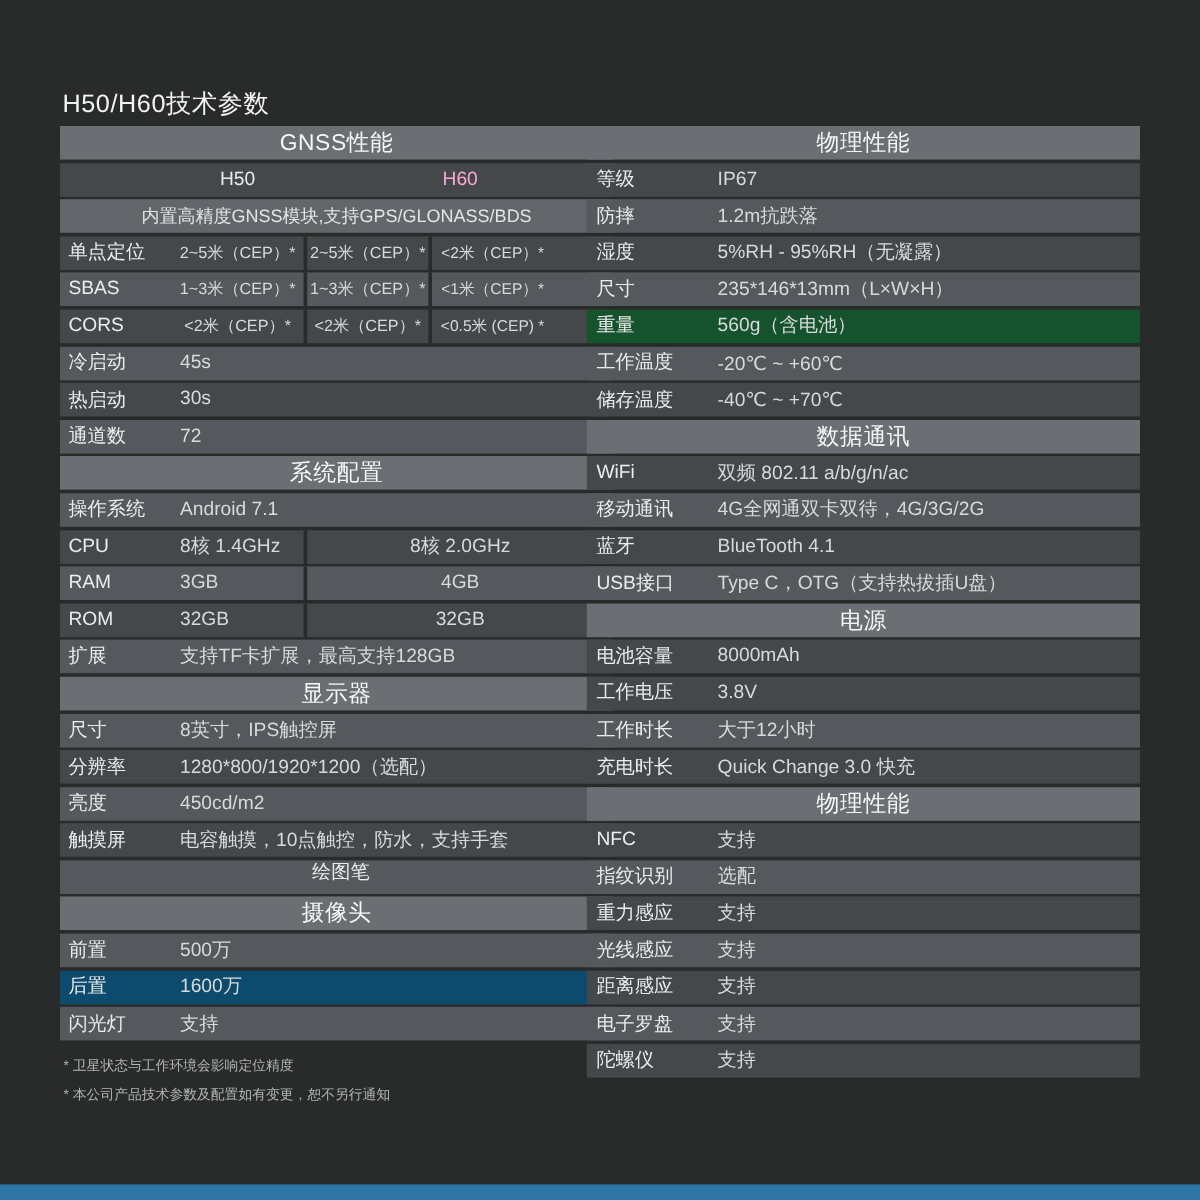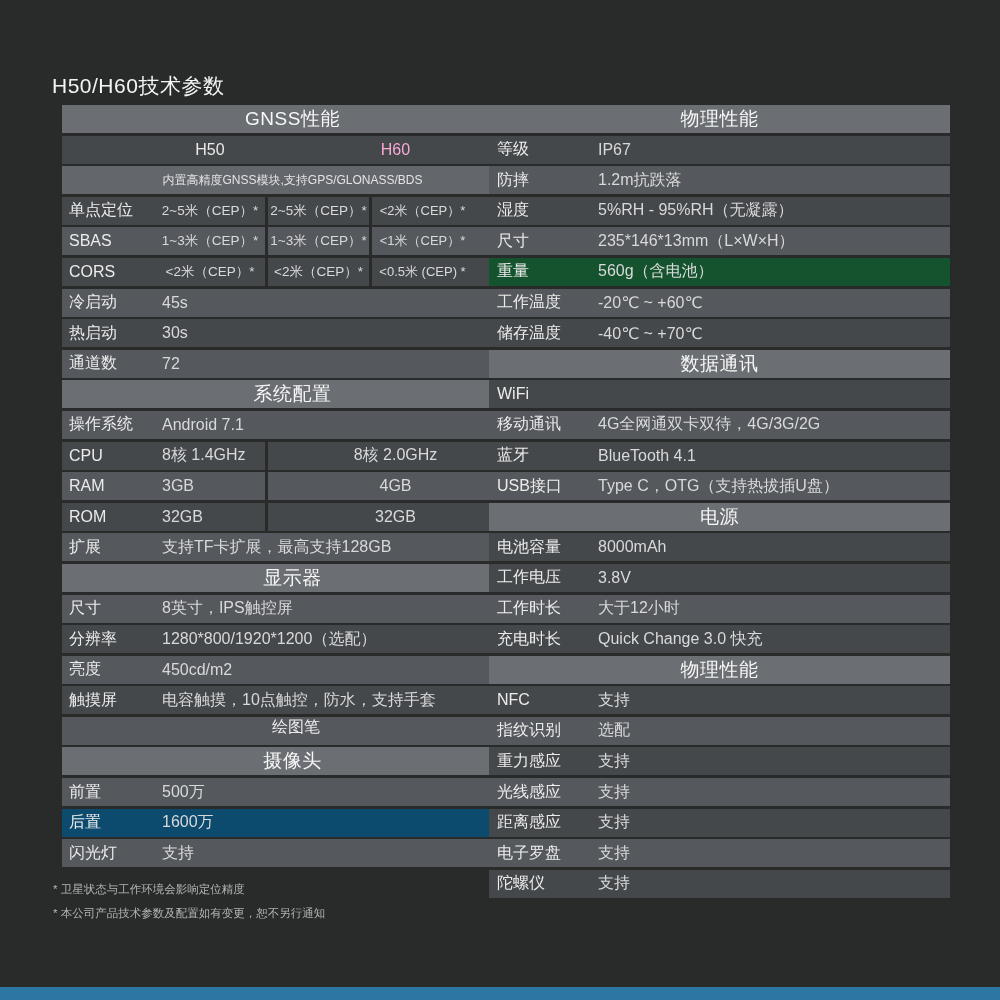--- a/index.html
+++ b/index.html
@@ -14,33 +14,33 @@
   body{
     width:1000px;height:1000px;position:relative;overflow:hidden;
     background:var(--bg);
     font-family:"Liberation Sans","DejaVu Sans",sans-serif;
   }
   .page-title{
     position:absolute;left:52px;top:72px;
     font-size:21px;font-weight:500;color:#f3f4f4;letter-spacing:0.5px;
   }
   .tbl{position:absolute;top:105px;}
-  #left-table{left:50px;width:461px;margin-left:12px;}
+  #left-table{left:50px;width:461px;}
   #right-table{left:489px;width:461px;}
   .row{
     height:28px;margin-bottom:2.6px;display:flex;align-items:center;
     color:#d8d9da;font-size:16px;white-space:nowrap;
   }
   .row.sec{background:var(--sec);justify-content:center;}
   .sec-t{font-size:19px;font-weight:500;color:#f6f7f7;letter-spacing:0.5px;}
   .lbl{flex:0 0 93px;padding-left:7px;box-sizing:border-box;color:#ebecec;overflow:hidden;}
   .val{flex:1;padding-left:7px;overflow:hidden;}
   .tr-right .lbl{flex:0 0 109px;padding-left:8px;}
   .tr-right .val{padding-left:0;}
-  .fullc{flex:1;text-align:center;font-size:12px;color:#e3e4e5;}
+  .fullc{flex:1;text-align:center;font-size:15px;color:#e3e4e5;}
   .msp{flex:0 0 93px;}
   .mc1{flex:0 0 110px;text-align:center;color:#e8e9e9;}
   .mgap{flex:0 0 3px;}
   .mc2{flex:1;text-align:center;color:#f9a8d4;}
   .dv{flex:0 0 3px;align-self:stretch;background:var(--bg);}
   .dc1{flex:0 0 110px;padding-left:7px;box-sizing:border-box;}
   .dc2{flex:1;text-align:center;}
   .tc{text-align:center;font-size:13.5px;overflow:hidden;}
   .tc1{flex:0 0 110px;}
   .tc2{flex:0 0 101px;}
@@ -206,20 +206,21 @@
     </div>
     <div class="row" style="background: rgb(69, 72, 75);">
       <span class="lbl">储存温度</span>
       <span class="val">-40℃ ~ +70℃</span>
     </div>
     <div class="row sec">
       <span class="sec-t">数据通讯</span>
     </div>
     <div class="row" style="background: rgb(69, 72, 75);">
       <span class="lbl">WiFi</span>
+      <span class="val">双频 802.11 a/b/g/n/ac</span>
     </div>
     <div class="row" style="background: rgb(85, 88, 92);">
       <span class="lbl">移动通讯</span>
       <span class="val">4G全网通双卡双待，4G/3G/2G</span>
     </div>
     <div class="row" style="background: rgb(69, 72, 75);">
       <span class="lbl">蓝牙</span>
       <span class="val">BlueTooth 4.1</span>
     </div>
     <div class="row" style="background: rgb(85, 88, 92);">

